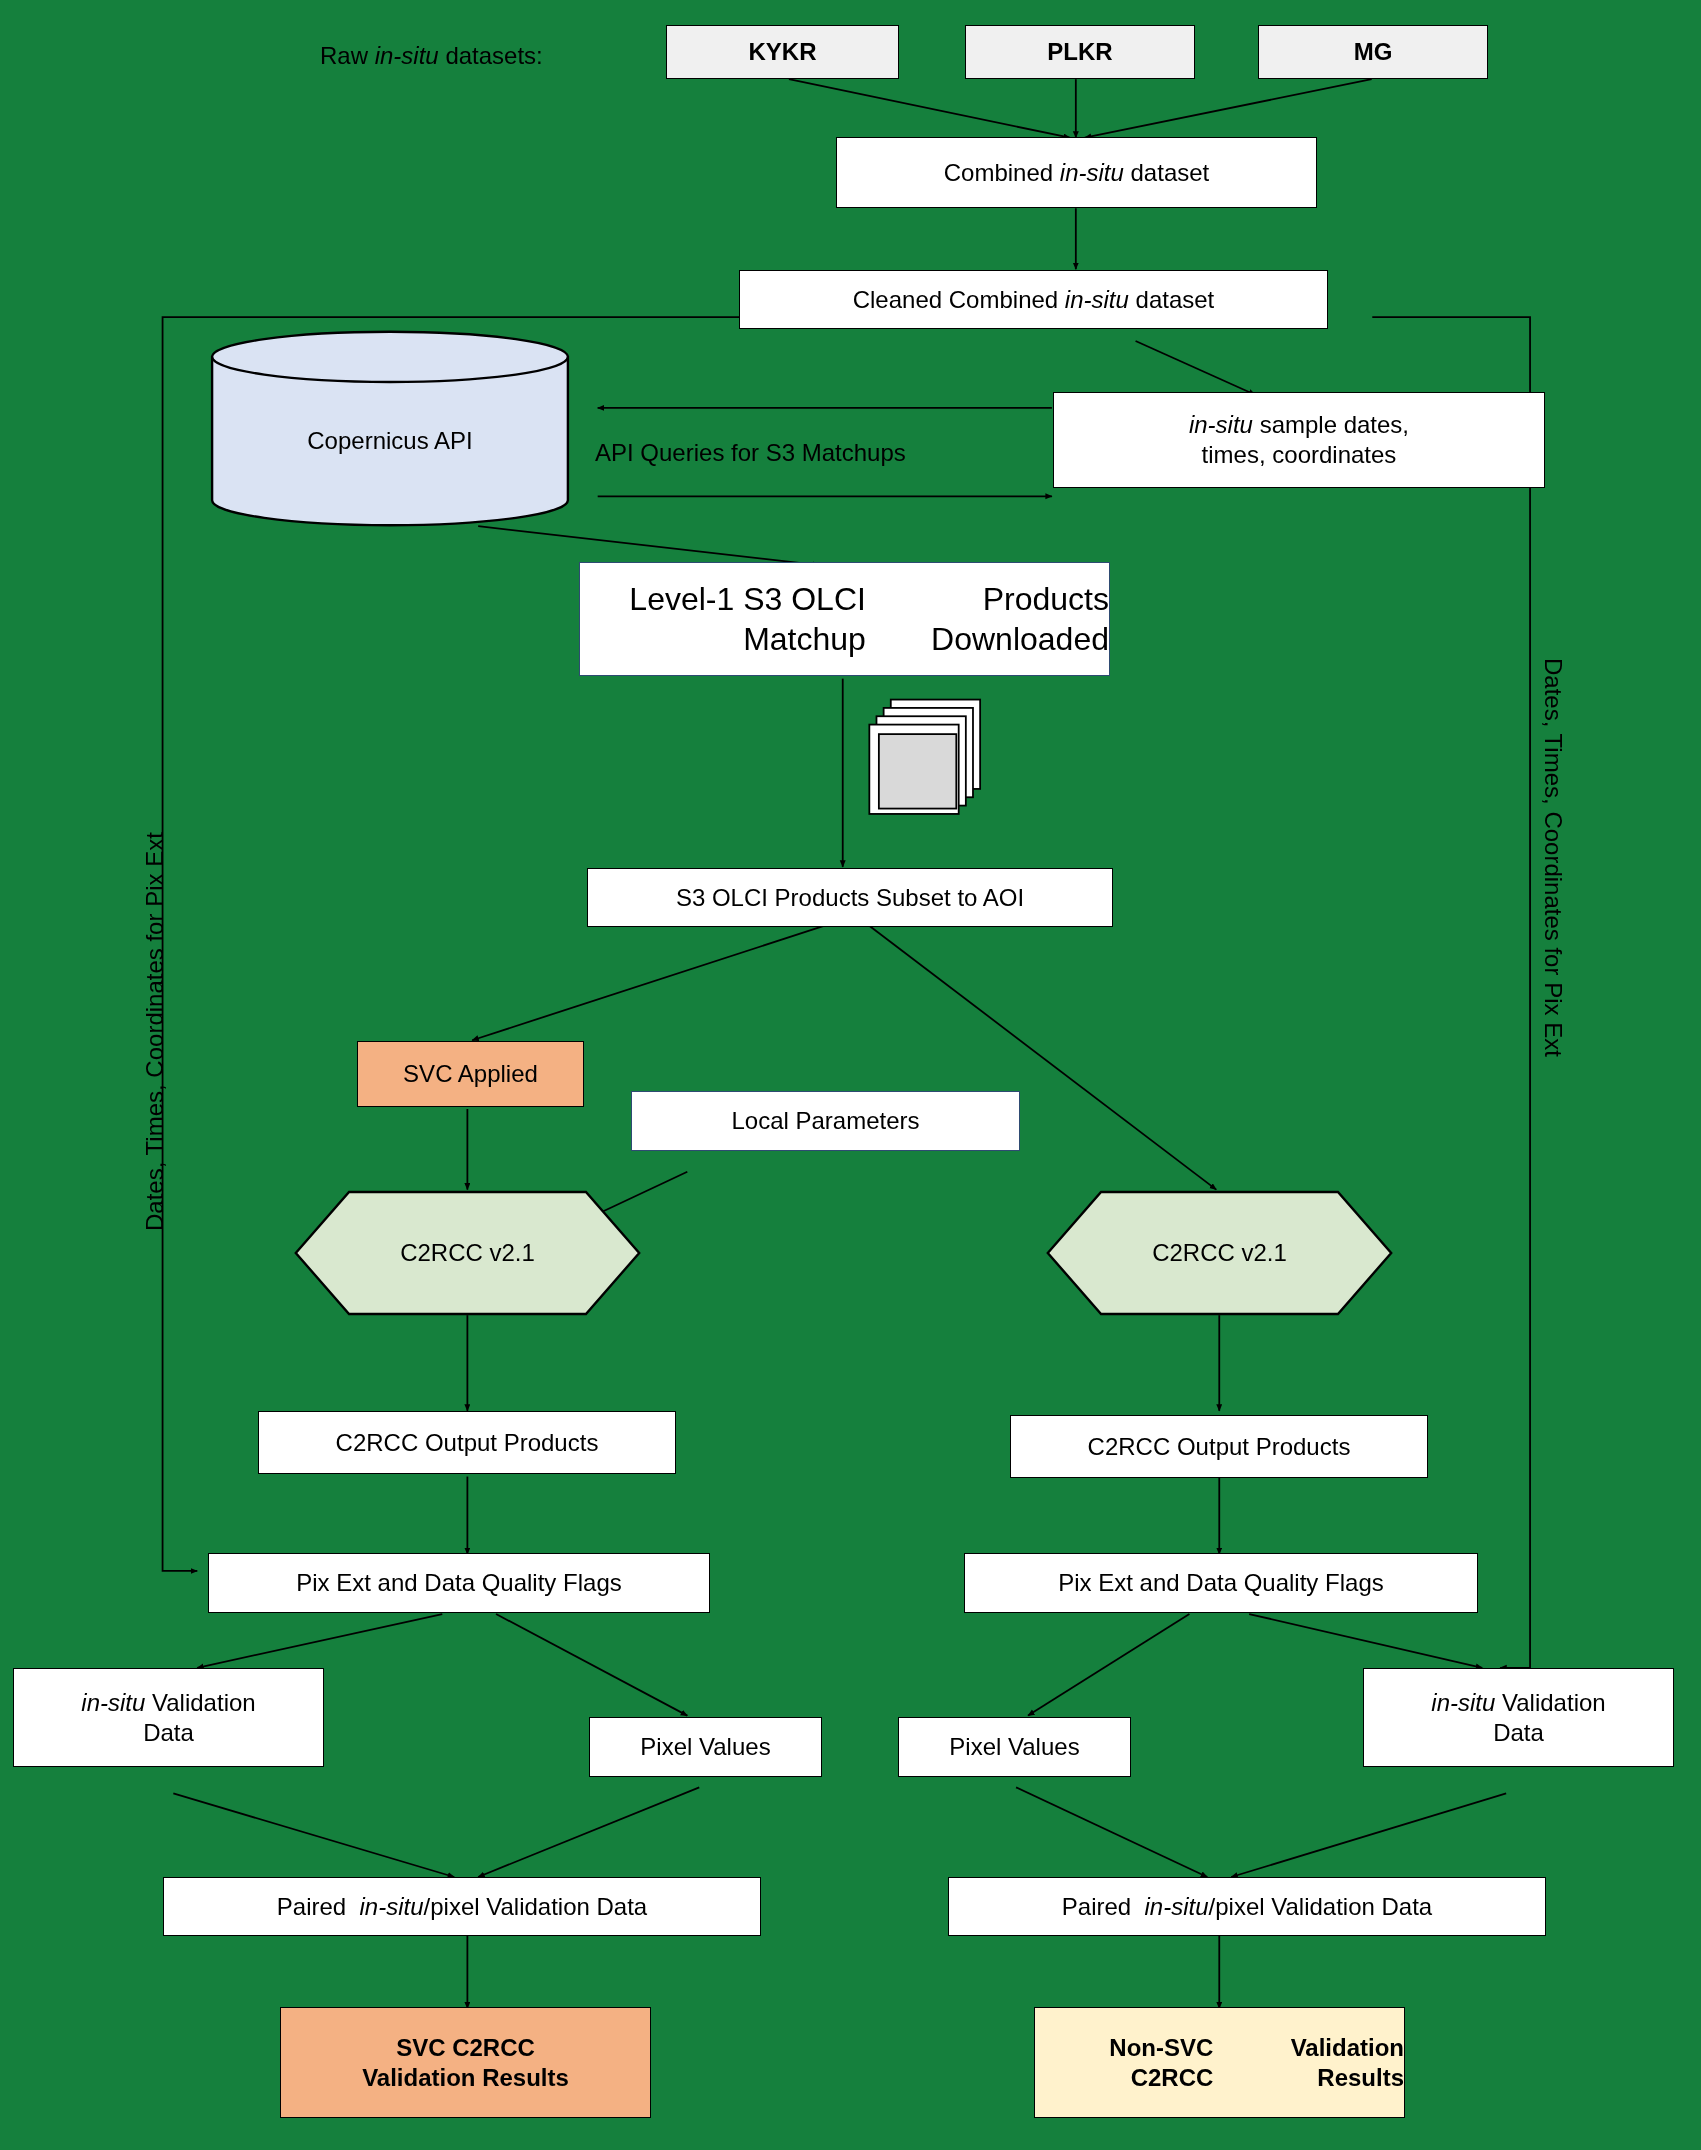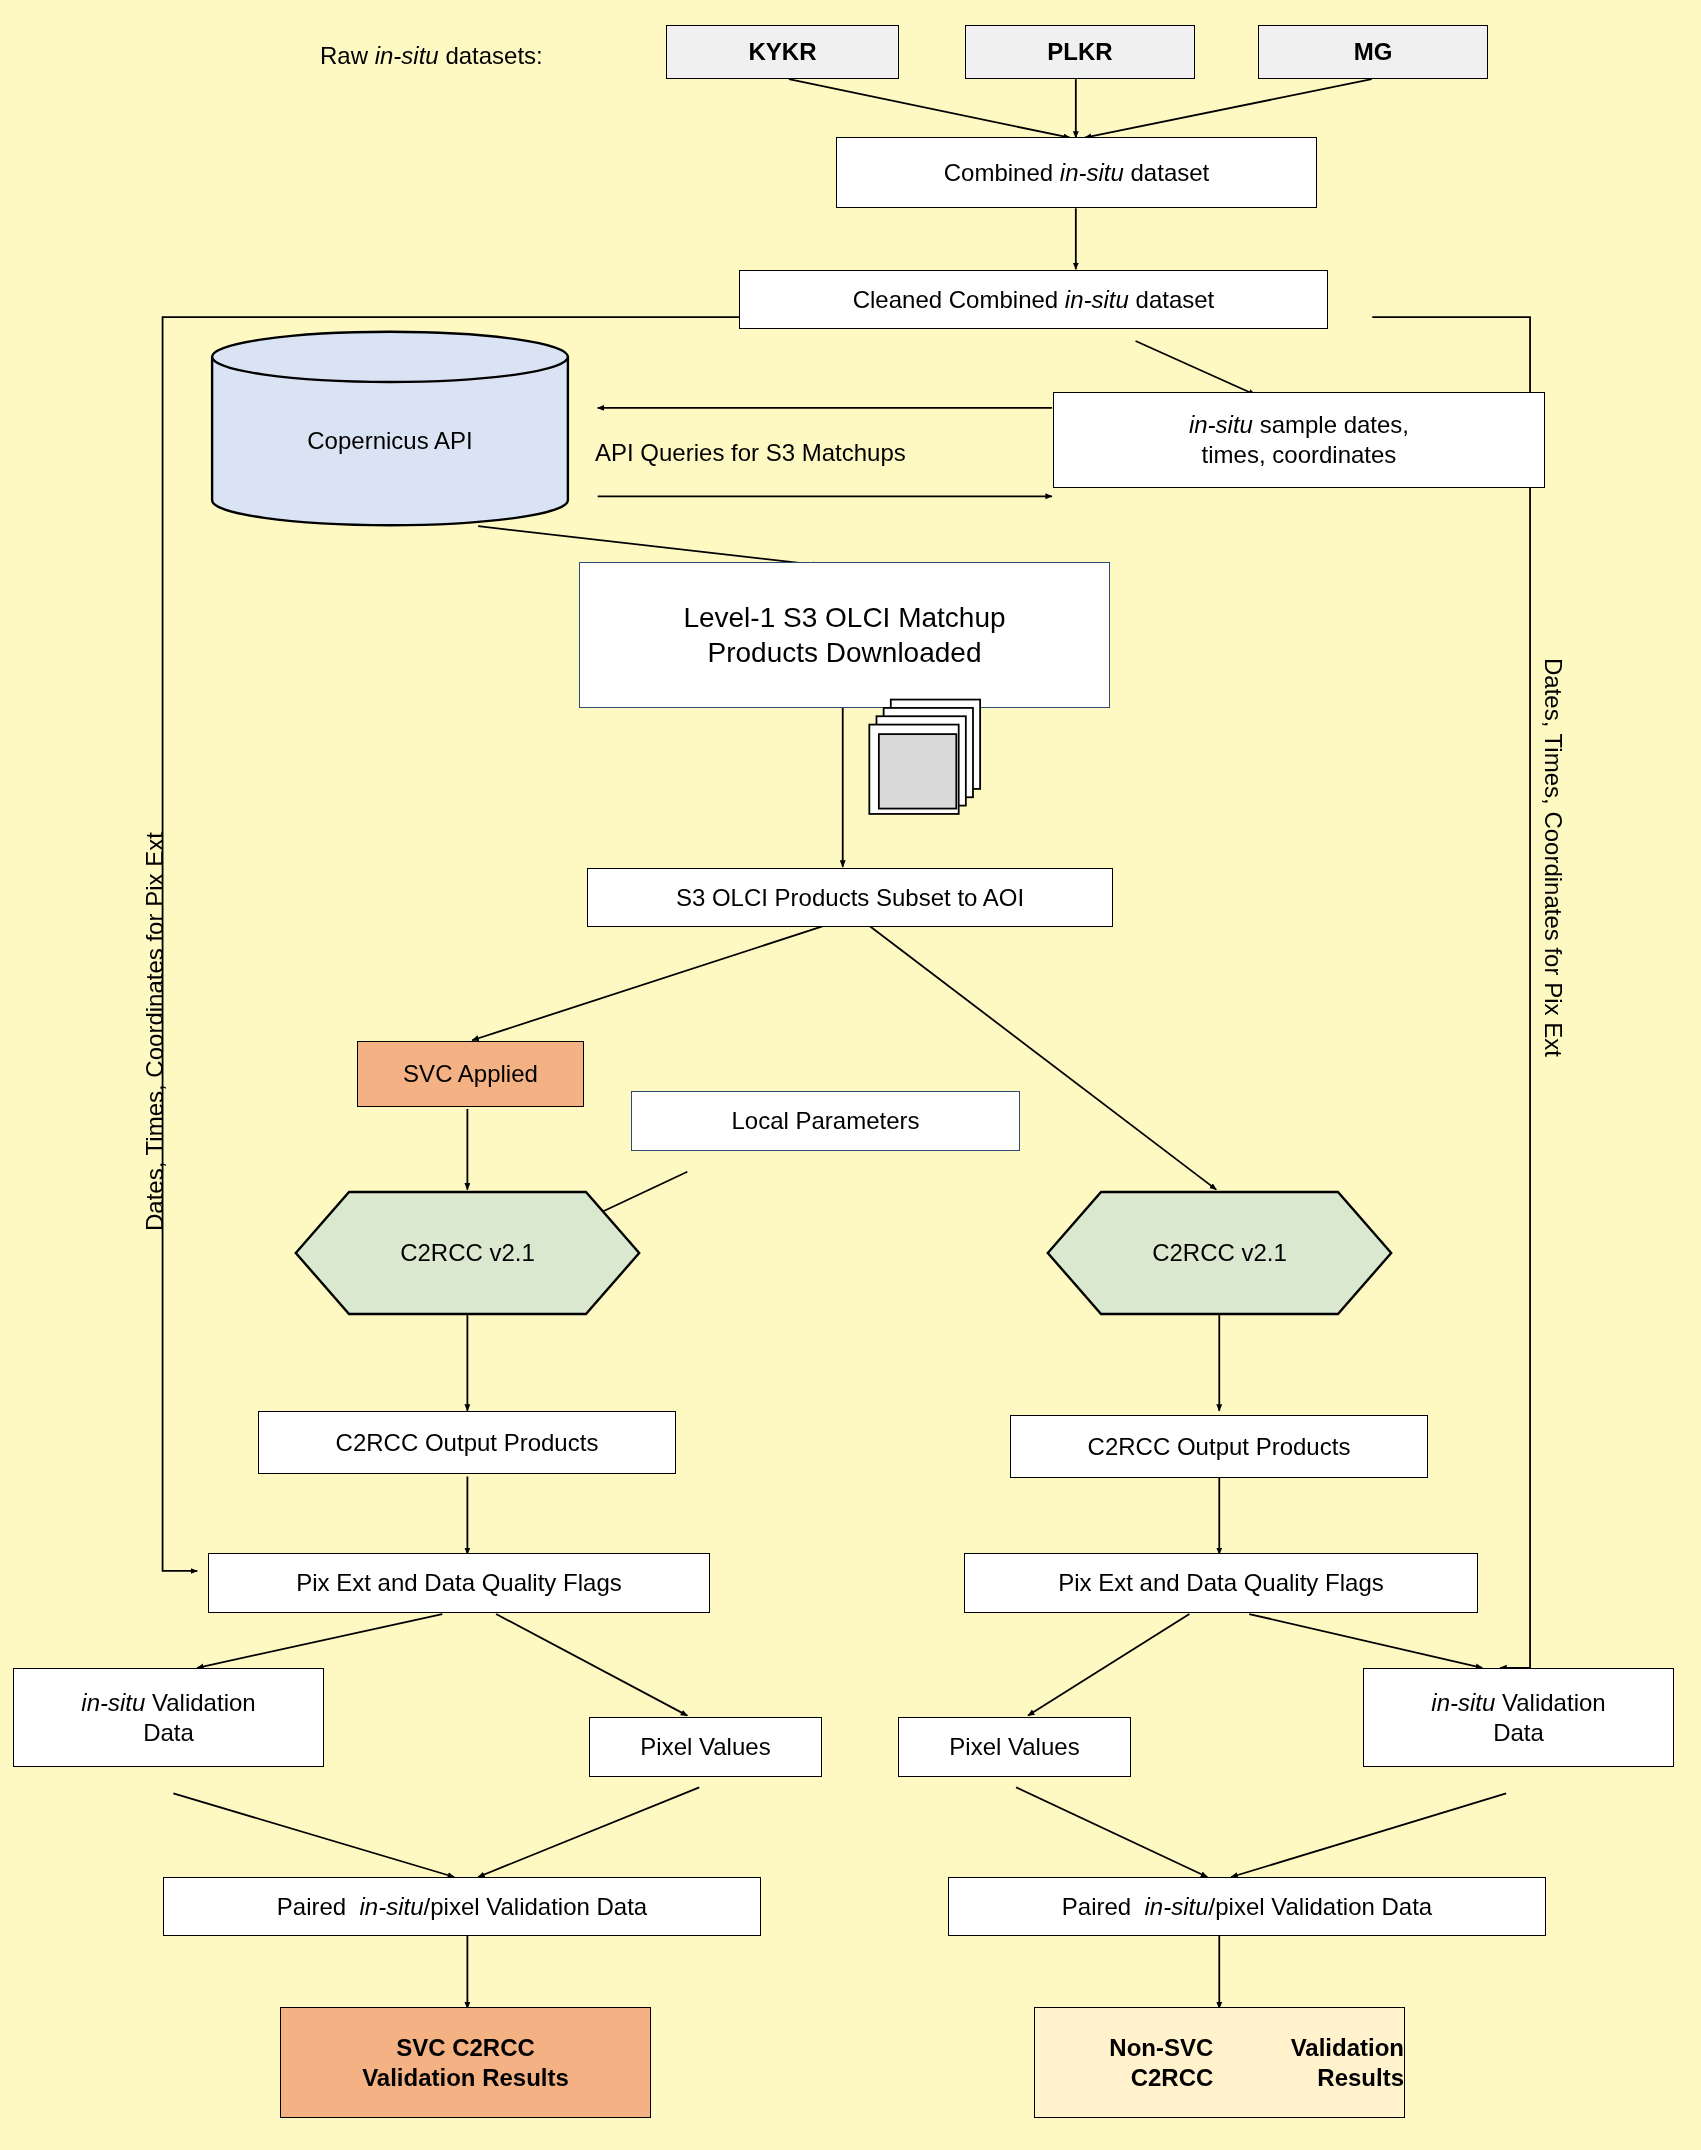--- a/index.html
+++ b/index.html
@@ -1,17 +1,17 @@
 <!DOCTYPE html>
 <html style="font-size:9.6px"><head>
 <meta charset="utf-8">
 <style>
   html,body{margin:0;padding:0;background:#ffffff;}
   body{font-family:"Liberation Sans", sans-serif;}
-  #stage{position:relative;width:1701px;height:2151px;background:#fef9c3;overflow:hidden;}
+  #stage{position:relative;width:1701px;height:2151px;background:#15803d;overflow:hidden;}
   svg.edges{position:absolute;left:0;top:0;width:1701px;height:2151px;pointer-events:none;}
   .node{position:absolute;box-sizing:border-box;display:flex;align-items:center;justify-content:center;text-align:right;color:#000;line-height:1.25;}
   .box{border:1.8px solid #000;background:#fff;}
   .grey{border:1.8px solid #000;background:#f0f0f0;font-weight:bold;}
   .blueborder{border:1.8px solid #2e4b72;background:#fff;}
   .orange{border:1.8px solid #000;background:#f4b183;}
   .orange-strong{border:1.8px solid #000;background:#f4b183;font-weight:bold;}
   .yellow{border:1.8px solid #000;background:#fff2cc;font-weight:bold;}
   .plainlabel{position:absolute;color:#000;}
   .vlabel{position:absolute;color:#000;white-space:nowrap;transform-origin:0 0;}
@@ -110,21 +110,21 @@
     <div class="cyltext" style="font-size:24px;">Copernicus API</div>
   </div>
 
   <div class="plainlabel" style="left:595px;top:439px;font-size:24px;">API Queries for S3 Matchups</div>
 
   <div class="node box" style="left:1053px;top:392px;width:492px;height:96px;font-size:24px;flex-direction:column;">
     <span><i>in-situ&nbsp;</i>sample dates,</span>
     <span>times, coordinates</span>
   </div>
 
-  <div class="node blueborder" style="left:579px;top:562px;width:531px;height:146px;font-size:28px;flex-direction:column;">
+  <div class="node blueborder" style="left:579px;top:562px;width:531px;height:114px;font-size:32px;flex-direction:row;">
     <span>Level-1 S3 OLCI Matchup</span>
     <span>Products Downloaded</span>
   </div>
 
   <div class="stackwrap" style="left:861px;top:696px;width:137px;height:137px;">
     <svg width="137" height="137" viewBox="0 0 230 230">
       <rect x="50" y="6" width="150" height="150" fill="#fff" stroke="#000" stroke-width="3"></rect>
       <rect x="38" y="20" width="150" height="150" fill="#fff" stroke="#000" stroke-width="3"></rect>
       <rect x="26" y="34" width="150" height="150" fill="#fff" stroke="#000" stroke-width="3"></rect>
       <rect x="14" y="48" width="150" height="150" fill="#fff" stroke="#000" stroke-width="3"></rect>

